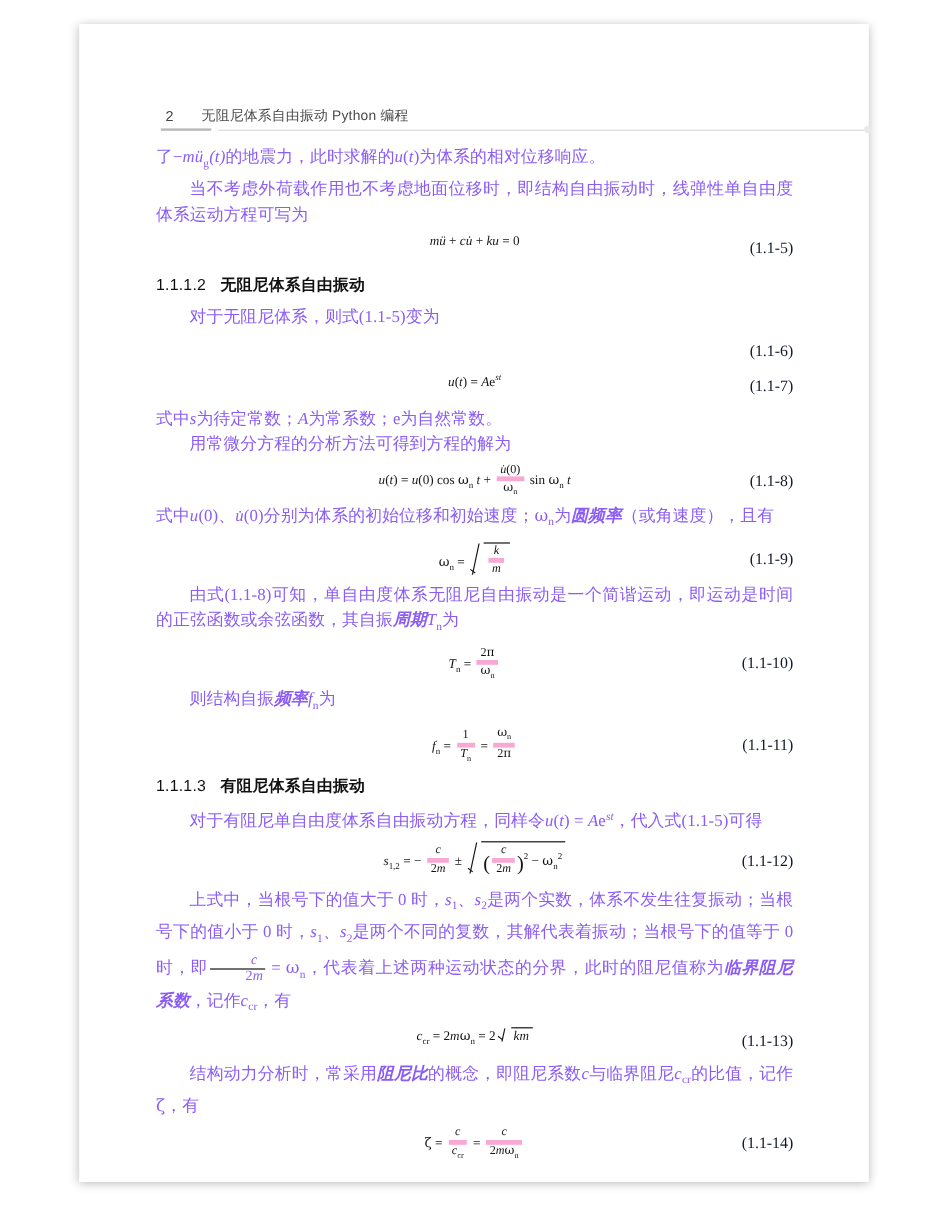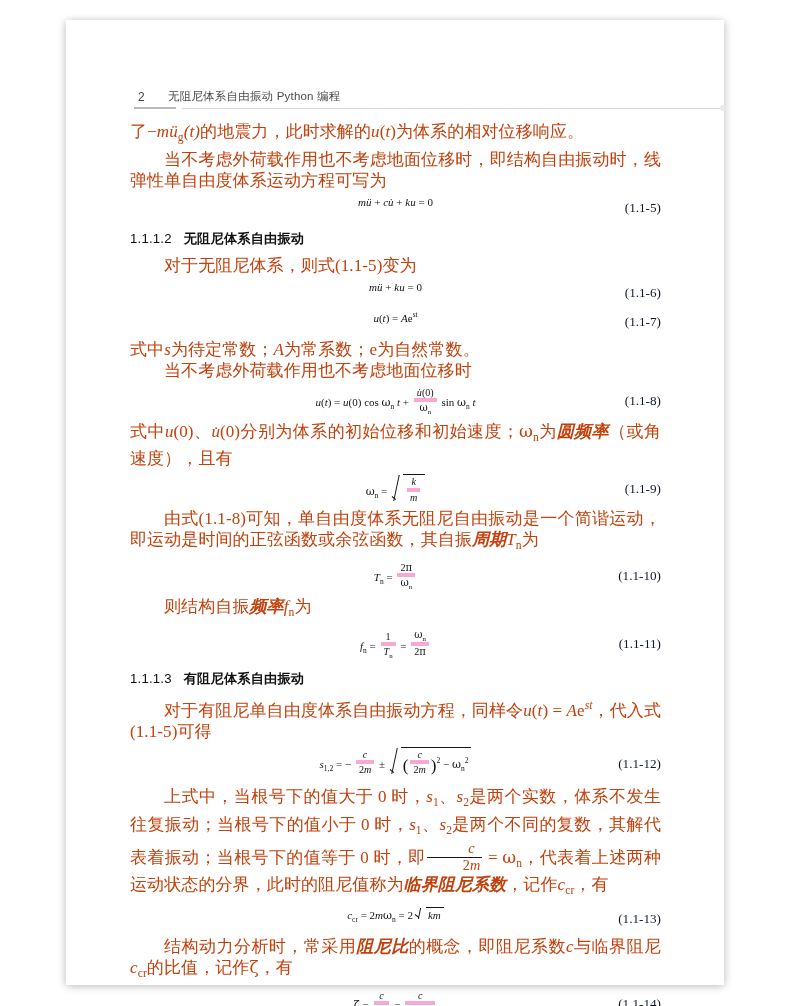--- a/index.html
+++ b/index.html
@@ -92,23 +92,23 @@
   }
 
   
   .body {
     position: absolute;
     left: 64px;
     top: 101px;
     width: 531px;
   }
   .para {
-    font-size: 17px;
+    font-size: 14px;
     line-height: 21.2px;
-    color: #c2410c;
+    color: #8b5cf6;
     text-align: justify;
     text-justify: inter-ideograph;
     margin: 0;
     letter-spacing: 0.1px;
   }
   .para.indent { text-indent: 2em; }
 
   h3.sec {
     font-family: "Liberation Sans", "DejaVu Sans", sans-serif;
     font-size: 13.2px;
@@ -262,40 +262,37 @@
 
       <h3 class="sec">
         <span class="num">1.1.1.2</span><span>无阻尼体系自由振动</span>
       </h3>
 
       <p class="para indent">
         对于无阻尼体系，则式(1.1-5)变为
       </p>
 
       <div class="eq-row">
-        <div class="eq-body">
-          <span class="mi">m</span><span class="mi">ü</span> + <span class="mi">k</span><span class="mi">u</span> = 0
-        </div>
         <div class="eq-tag">(1.1-6)</div>
       </div>
 
 
       <div class="eq-row">
         <div class="eq-body">
           <span class="mi">u</span>(<span class="mi">t</span>) = <span class="mi">A</span><span class="mu">e</span><sup class="it">st</sup>
         </div>
         <div class="eq-tag">(1.1-7)</div>
       </div>
 
       <p class="para">
         式中<span class="mi">s</span>为待定常数；<span class="mi">A</span>为常系数；e为自然常数。
       </p>
 
       <p class="para indent">
-        当不考虑外荷载作用也不考虑地面位移时
+        用常微分方程的分析方法可得到方程的解为
       </p>
 
       <div class="eq-row">
         <div class="eq-body">
           <span class="mi">u</span>(<span class="mi">t</span>) = <span class="mi">u</span>(0) cos&nbsp;<span class="mgreek">ω</span><sub>n</sub>&nbsp;<span class="mi">t</span> +
           <span class="frac"><span class="num"><span class="mi">u̇</span>(0)</span><span class="den"><span class="mgreek">ω</span><sub>n</sub></span></span>
           sin&nbsp;<span class="mgreek">ω</span><sub>n</sub>&nbsp;<span class="mi">t</span>
         </div>
         <div class="eq-tag">(1.1-8)</div>
       </div>

